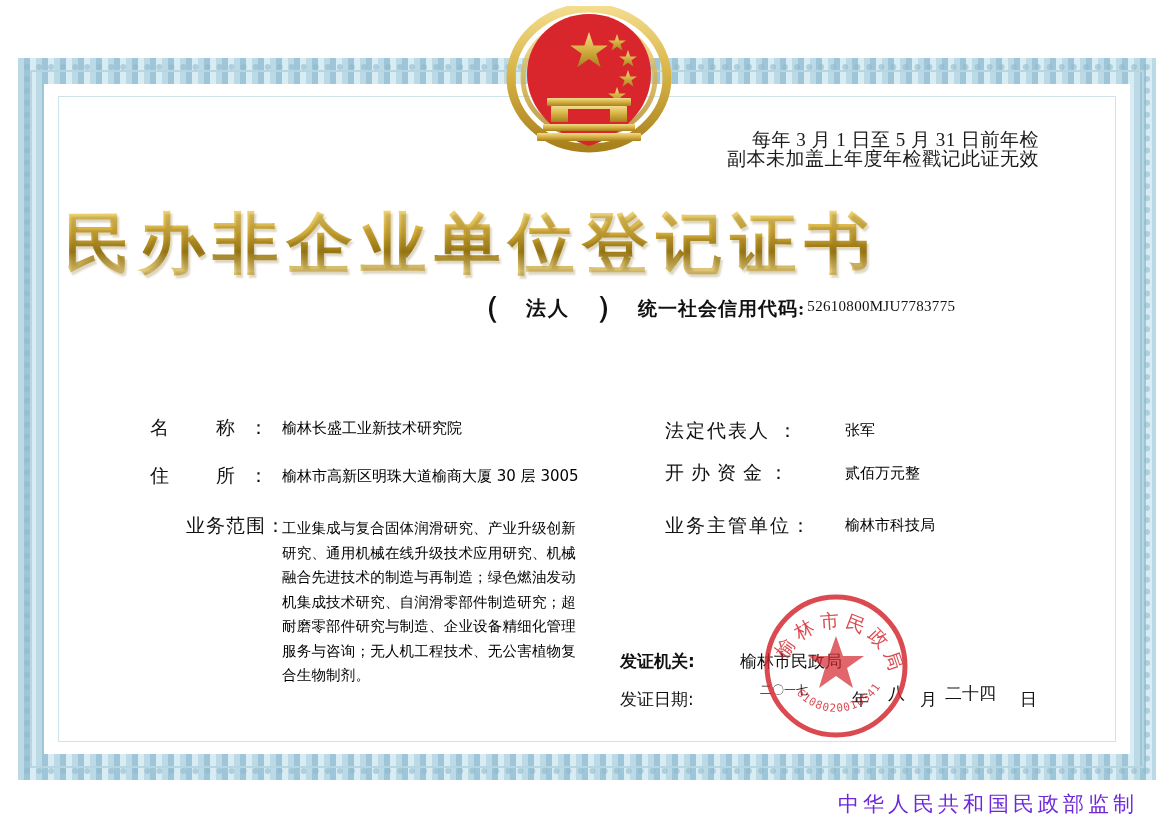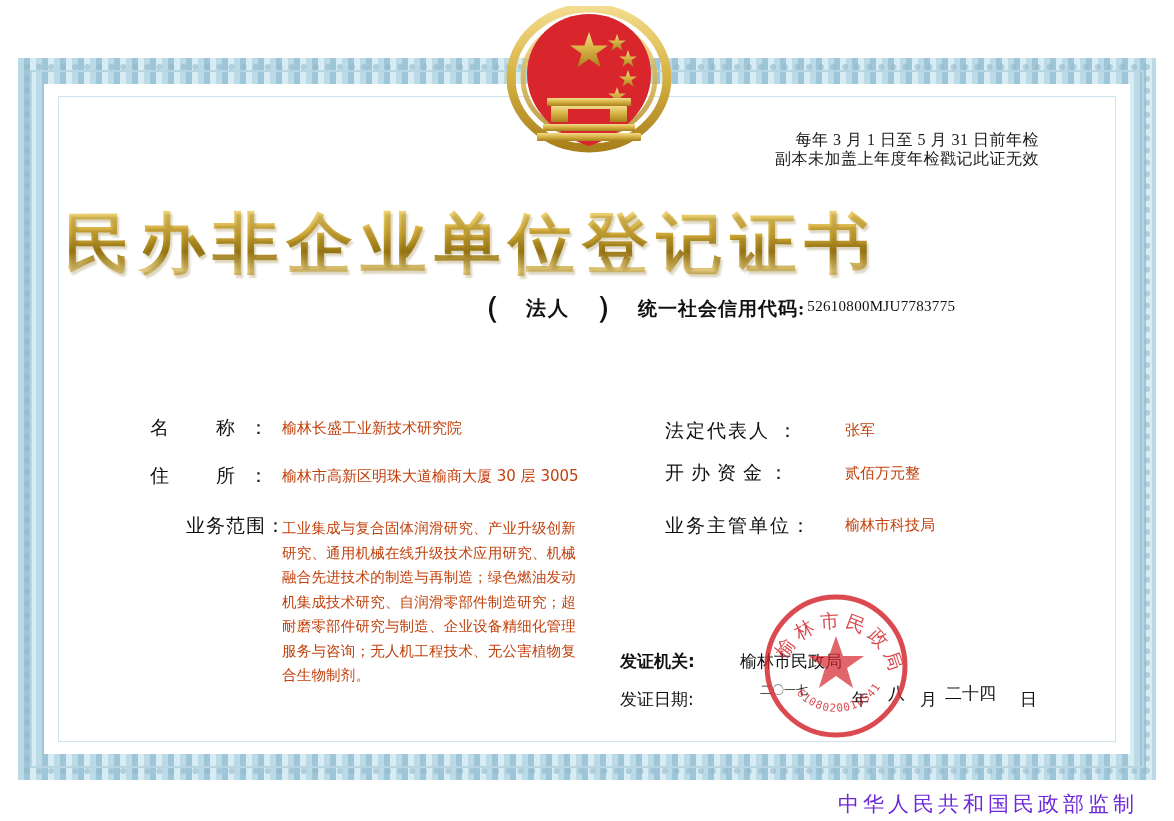--- a/index.html
+++ b/index.html
@@ -70,21 +70,21 @@
   }
   .emblem svg { display: block; }
 
   
   .notice {
     position: absolute;
     right: 135px;
     top: 130px;
     text-align: right;
     font-family: "Liberation Serif", serif;
-    font-size: 16px;
+    font-size: 19px;
     line-height: 19px;
     color: #1a1a1a;
     letter-spacing: .5px;
   }
 
   
   .main-title {
     position: absolute;
     left: 0;
     top: 205px;
@@ -145,21 +145,21 @@
     position: absolute;
     font-family: "DejaVu Sans", sans-serif;
     font-size: 19px;
     color: #111;
     white-space: nowrap;
   }
   .field-value {
     position: absolute;
     font-family: "DejaVu Sans", sans-serif;
     font-size: 15px;
-    color: #c2410c;
+    color: #000000;
     white-space: nowrap;
   }
 
   .lbl-name   { left: 150px; top: 415px; letter-spacing: 14px; }
   .val-name   { left: 282px; top: 419px; }
 
   .lbl-addr   { left: 150px; top: 463px; letter-spacing: 14px; }
   .val-addr   { left: 282px; top: 467px; }
 
   .lbl-scope  { left: 150px; top: 513px; letter-spacing: 1px; margin-left: 36px; }

